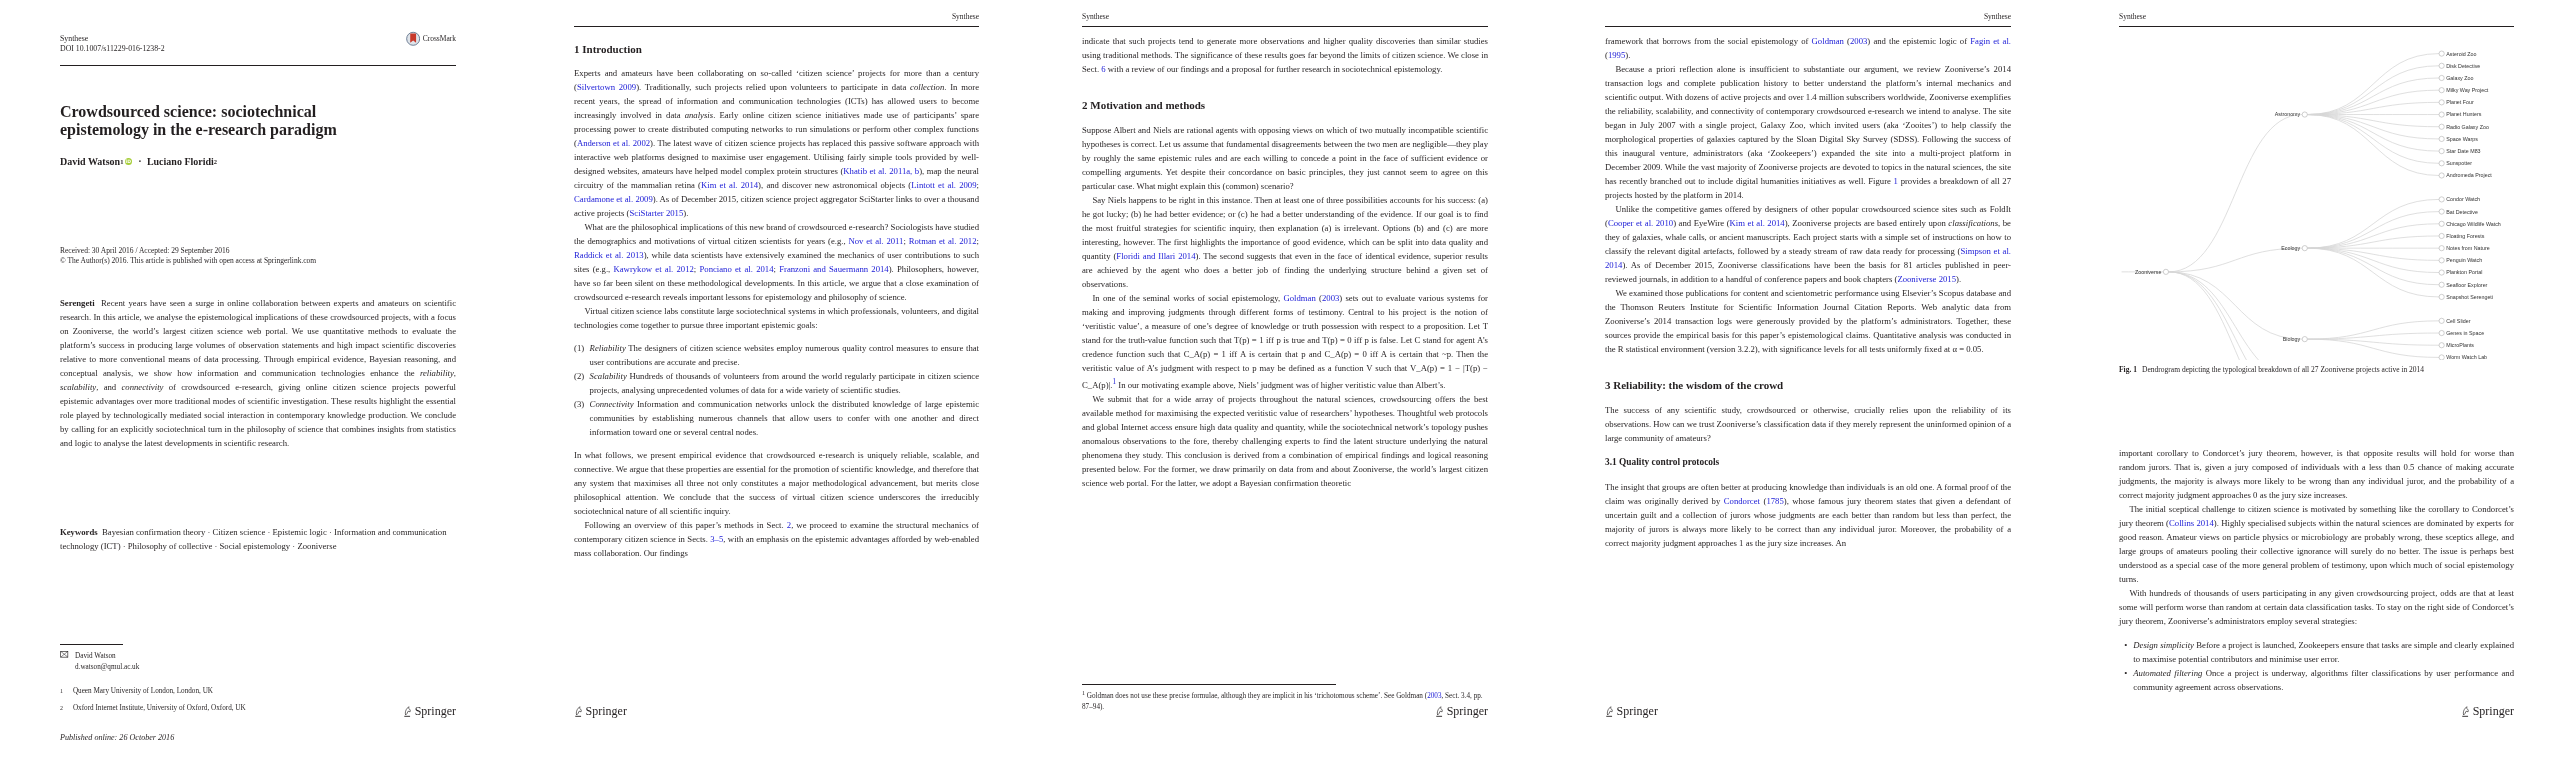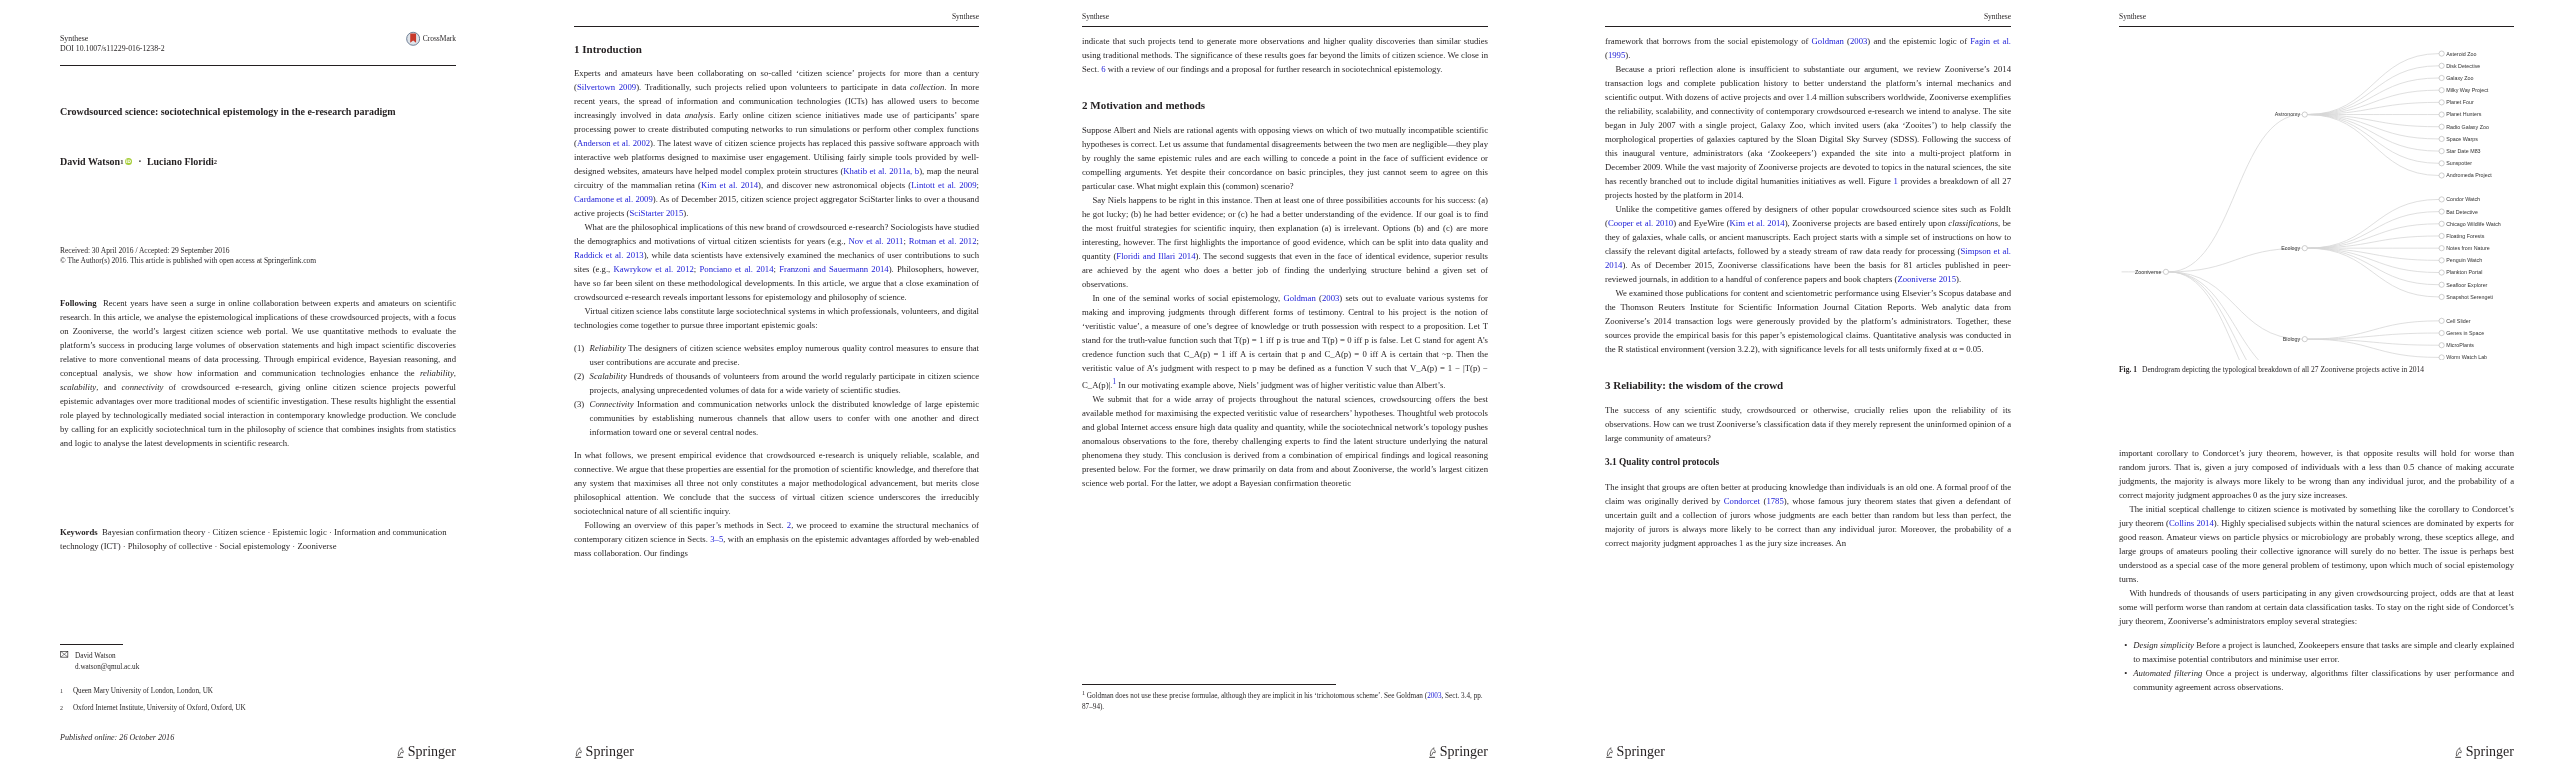--- a/index.html
+++ b/index.html
@@ -26,28 +26,28 @@
   em { font-style: italic; }
 
   .numlist { margin: 9px 0 9px 0; padding: 0; list-style: none; }
   .numlist li { position: relative; padding-left: 15.6px; }
   .numlist li .num { position: absolute; left: 0; }
 
   .bullets { margin: 10.4px 0 0 0; padding: 0; list-style: none; }
   .bullets li { position: relative; padding-left: 14.3px; }
   .bullets li::before { content: "\2022"; position: absolute; left: 5.2px; }
 
-  .springer { position: absolute; top: 744px; font-size: 14px; display: flex; align-items: center; gap: 2.6px; }
+  .springer { position: absolute; top: 704px; font-size: 12px; display: flex; align-items: center; gap: 2.6px; }
   .springer .logo { width: 9px; height: 11px; }
 
   
   .journal { position: absolute; top: 34px; left: 0; font-size: 7.8px; line-height: 10.4px; }
   .crossmark { position: absolute; top: 31px; right: 0; display: flex; align-items: center; gap: 2.6px; font-size: 7.5px; }
   .p1 .rule { top: 65px; }
-  .title { position: absolute; top: 103px; left: 0; width: 339px; font-size: 10px; font-weight: bold; line-height: 17.6px; }
+  .title { position: absolute; top: 103px; left: 0; width: 339px; font-size: 16px; font-weight: bold; line-height: 17.6px; }
   .authors { position: absolute; top: 156px; left: 0; font-size: 10px; font-weight: bold; display: flex; align-items: center; }
   .authors sup { font-size: 6.5px; }
   .orcid { width: 7.2px; height: 7.2px; border-radius: 50%; background: #a6ce39; display: inline-block; margin: 0 3.9px 0 1.3px;
            color: #fff; font-size: 4.6px; line-height: 7.2px; text-align: center; font-family: "DejaVu Sans", sans-serif; font-weight: bold; }
   .dates { position: absolute; top: 246px; left: 0; font-size: 7.5px; line-height: 10.4px; }
   .abstract { position: absolute; top: 296px; left: 0; width: 396px; font-size: 8.7px; line-height: 14px; text-align: justify; }
   .keywords { position: absolute; top: 525px; left: 0; width: 396px; font-size: 8.7px; line-height: 14px; }
   .fn-rule { position: absolute; top: 644px; left: 0; width: 63px; border-top: 1px solid #231f20; }
   .contact { position: absolute; top: 651px; left: 0; font-size: 7.2px; line-height: 11px; }
   .contact .row { display: flex; gap: 6.5px; }
@@ -92,21 +92,21 @@
     <span class="orcid">iD</span>
     <span style="margin:0 5.2px 0 2.6px;">·</span>
     <span>Luciano Floridi</span>
       <sup>2</sup>
   </div>
   <div class="dates">
     <div>Received: 30 April 2016 / Accepted: 29 September 2016</div>
     <div>© The Author(s) 2016. This article is published with open access at Springerlink.com</div>
   </div>
   <div class="abstract">
-    <b>Following</b>&nbsp;
+    <b>Serengeti</b>&nbsp;
     <span>Recent years have seen a surge in online collaboration between experts and amateurs on scientific research. In this article, we analyse the epistemological implications of these crowdsourced projects, with a focus on Zooniverse, the world’s largest citizen science web portal. We use quantitative methods to evaluate the platform’s success in producing large volumes of observation statements and high impact scientific discoveries relative to more conventional means of data processing. Through empirical evidence, Bayesian reasoning, and conceptual analysis, we show how information and communication technologies enhance the </span><em>reliability</em><span>, </span><em>scalability</em><span>, and </span><em>connectivity</em><span> of crowdsourced e-research, giving online citizen science projects powerful epistemic advantages over more traditional modes of scientific investigation. These results highlight the essential role played by technologically mediated social interaction in contemporary knowledge production. We conclude by calling for an explicitly sociotechnical turn in the philosophy of science that combines insights from statistics and logic to analyse the latest developments in scientific research.</span>
   </div>
   <div class="keywords">
     <b>Keywords</b>&nbsp;
     <span>Bayesian confirmation theory · Citizen science · Epistemic logic · Information and communication technology (ICT) · Philosophy of collective · Social epistemology · Zooniverse</span>
   </div>
   <div class="fn-rule"></div>
   <div class="contact">
     <div class="row">
       <svg class="ico" width="7.8" height="6.5" viewBox="0 0 12 10">

